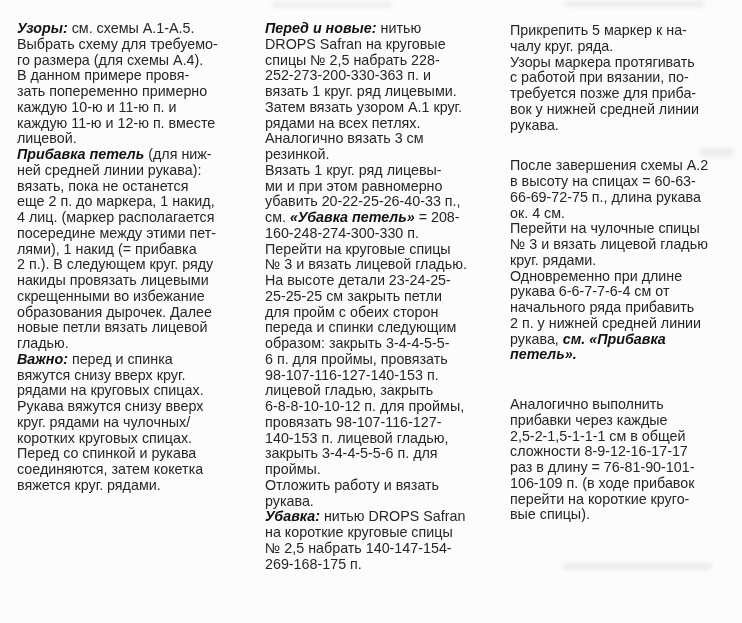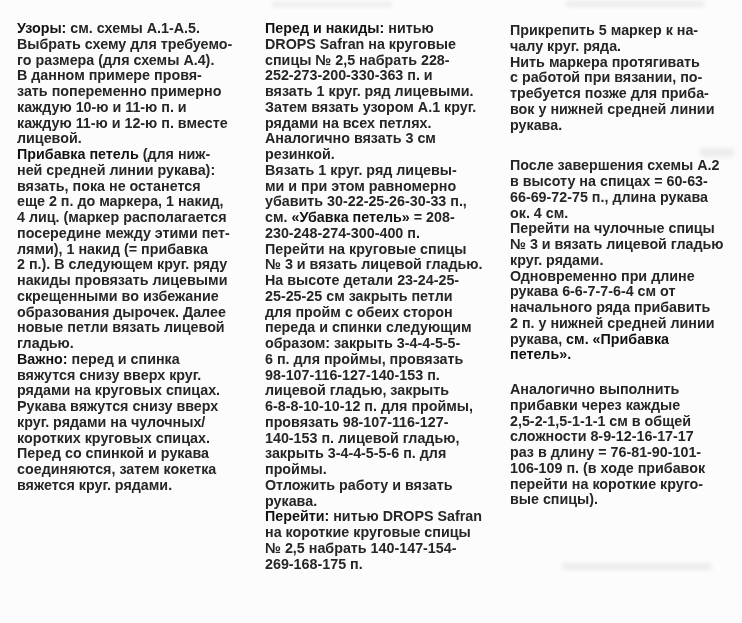--- a/index.html
+++ b/index.html
@@ -26,22 +26,22 @@
     line-height: 15.75px;
     letter-spacing: 0;
   }
   .col1 { width: 248px; }
   .col2 { width: 245px; }
   .col3 { width: 222px; padding-top: 2px; }
   .para {
     margin: 0;
     white-space: pre-line;
   }
-  .run { font-weight: 700; }
-  .run.bold { font-weight: 700; color: #121212; }
+  .run { font-weight: 400; }
+  .run.bold { font-weight: 700; color: #121212; font-style: italic; }
   
   .artifact {
     position: absolute;
     background: #d9d9d9;
     opacity: 0.45;
     filter: blur(2px);
     border-radius: 3px;
     pointer-events: none;
   }
   .a1 { left: 272px; top: 2px;  width: 120px; height: 5px; }
@@ -85,78 +85,78 @@
 вяжутся снизу вверх круг.
 рядами на круговых спицах.
 Рукава вяжутся снизу вверх
 круг. рядами на чулочных/
 коротких круговых спицах.
 Перед со спинкой и рукава
 соединяются, затем кокетка
 вяжется круг. рядами.</span></div>
       </div>
     <div class="col col2">
-        <div class="para"><span class="run bold">Перед и накиды:</span><span class="run"> нитью
+        <div class="para"><span class="run bold">Перед и новые:</span><span class="run"> нитью
 DROPS Safran на круговые
 спицы № 2,5 набрать 228-
 252-273-200-330-363 п. и
 вязать 1 круг. ряд лицевыми.
 Затем вязать узором А.1 круг.
 рядами на всех петлях.
 Аналогично вязать 3 см
 резинкой.</span></div>
         <div class="para"><span class="run">Вязать 1 круг. ряд лицевы-
 ми и при этом равномерно
-убавить 30-22-25-26-30-33 п.,
+убавить 20-22-25-26-40-33 п.,
 см. </span><span class="run bold">«Убавка петель»</span><span class="run"> = 208-
-230-248-274-300-400 п.</span></div>
+160-248-274-300-330 п.</span></div>
         <div class="para"><span class="run">Перейти на круговые спицы
 № 3 и вязать лицевой гладью.</span></div>
         <div class="para"><span class="run">На высоте детали 23-24-25-
 25-25-25 см закрыть петли
 для пройм с обеих сторон
 переда и спинки следующим
 образом: закрыть 3-4-4-5-5-
 6 п. для проймы, провязать
 98-107-116-127-140-153 п.
 лицевой гладью, закрыть
 6-8-8-10-10-12 п. для проймы,
 провязать 98-107-116-127-
 140-153 п. лицевой гладью,
 закрыть 3-4-4-5-5-6 п. для
 проймы.</span></div>
         <div class="para"><span class="run">Отложить работу и вязать
 рукава.</span></div>
-        <div class="para"><span class="run bold">Перейти:</span><span class="run"> нитью DROPS Safran
+        <div class="para"><span class="run bold">Убавка:</span><span class="run"> нитью DROPS Safran
 на короткие круговые спицы
 № 2,5 набрать 140-147-154-
 269-168-175 п.</span></div>
       </div>
     <div class="col col3">
         <div class="para"><span class="run">Прикрепить 5 маркер к на-
 чалу круг. ряда.</span></div>
-        <div class="para"><span class="run">Нить маркера протягивать
+        <div class="para"><span class="run">Узоры маркера протягивать
 с работой при вязании, по-
 требуется позже для приба-
 вок у нижней средней линии
 рукава.</span></div>
         <div class="para" style="margin-top: 25px;"><span class="run">После завершения схемы А.2
 в высоту на спицах = 60-63-
 66-69-72-75 п., длина рукава
 ок. 4 см.</span></div>
         <div class="para"><span class="run">Перейти на чулочные спицы
 № 3 и вязать лицевой гладью
 круг. рядами.</span></div>
         <div class="para"><span class="run">Одновременно при длине
 рукава 6-6-7-7-6-4 см от
 начального ряда прибавить
 2 п. у нижней средней линии
 рукава, </span><span class="run bold">см. «Прибавка
 петель».</span></div>
-        <div class="para" style="margin-top: 19px;"><span class="run">Аналогично выполнить
+        <div class="para" style="margin-top: 34px;"><span class="run">Аналогично выполнить
 прибавки через каждые
 2,5-2-1,5-1-1-1 см в общей
 сложности 8-9-12-16-17-17
 раз в длину = 76-81-90-101-
 106-109 п. (в ходе прибавок
 перейти на короткие круго-
 вые спицы).</span></div>
       </div>
   </div>
 </div>

